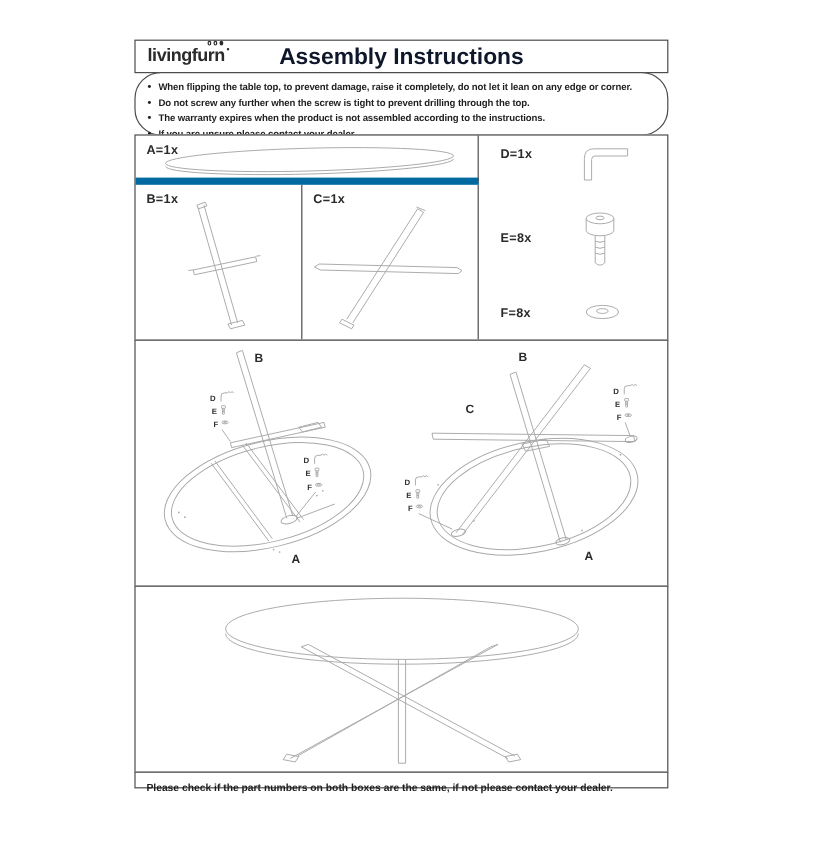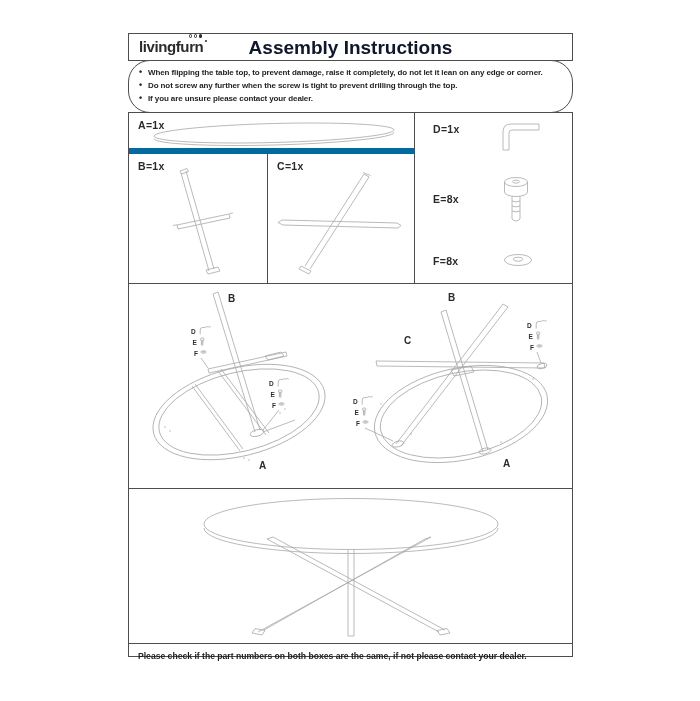--- a/index.html
+++ b/index.html
@@ -1,18 +1,18 @@
 <!DOCTYPE html>
 <html><head>
 <meta charset="utf-8">
 <style>
   html,body { margin:0; padding:0; background:#ffffff; }
   body { width:700px; height:701px; position:relative; font-family:"Liberation Sans", sans-serif; color:#222; }
   .page { position:absolute; inset:0; background:#fff; }
-  .sheet { position:absolute; left:128px; top:33px; width:445px; }
+  .sheet { position:absolute; left:112px; top:33px; width:445px; }
   .box { position:relative; box-sizing:border-box; border:1px solid #4d4d4d; background:#fff; }
   .box + .box { margin-top:-1px; }
 
   
   #header-box { height:28px; }
   .logo { position:absolute; left:10px; top:4px; font-size:15px; font-weight:bold; letter-spacing:-0.4px; color:#2b2b2b; }
   .logo-dots { position:absolute; top:-4px; right:1px; display:flex; gap:1.5px; }
   .logo-dots i { width:3.5px; height:3.5px; border-radius:50%; border:1px solid #2b2b2b; box-sizing:border-box; }
   .logo-dots i.solid { background:#2b2b2b; border:none; }
   .logo-tm { position:absolute; right:-3.5px; top:2px; width:1.8px; height:1.8px; border-radius:50%; background:#2b2b2b; }
@@ -84,20 +84,21 @@
           </span>
         <span class="logo-tm"></span>
       </div>
       <div class="title">Assembly Instructions</div>
     </div>
 
     <div class="box" id="warnings-box">
       <ul class="warnings">
         <li>When flipping the table top, to prevent damage, raise it completely, do not let it lean on any edge or corner.</li>
         <li>Do not screw any further when the screw is tight to prevent drilling through the top.</li>
+        <li>The warranty expires when the product is not assembled according to the instructions.</li>
         <li>If you are unsure please contact your dealer.</li>
       </ul>
     </div>
 
     <div class="box" id="parts-box">
 
       <div class="cell" id="cell-a">
         <span class="part-label pl-tl">A=1x</span>
         <svg class="abs" style="left:18px;top:5px" width="255" height="33" viewBox="0 0 255 33">
           <g class="draw" transform="rotate(-1.5 127 16)">

